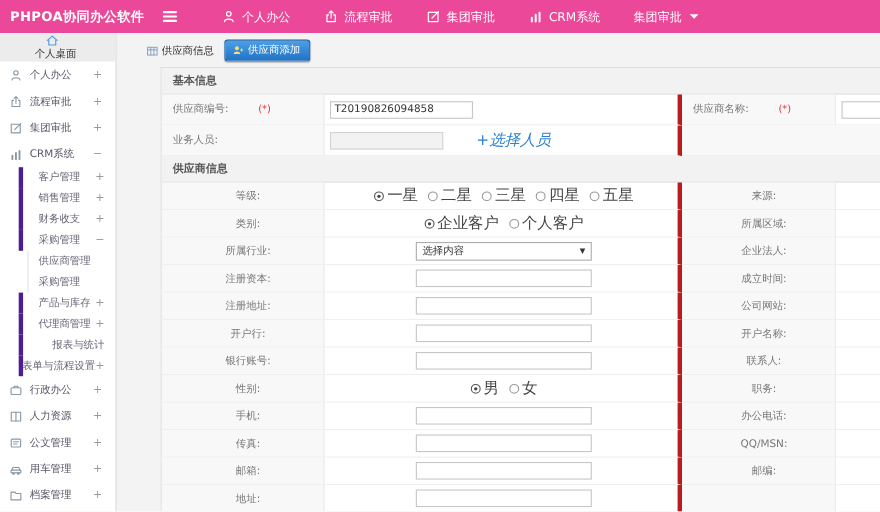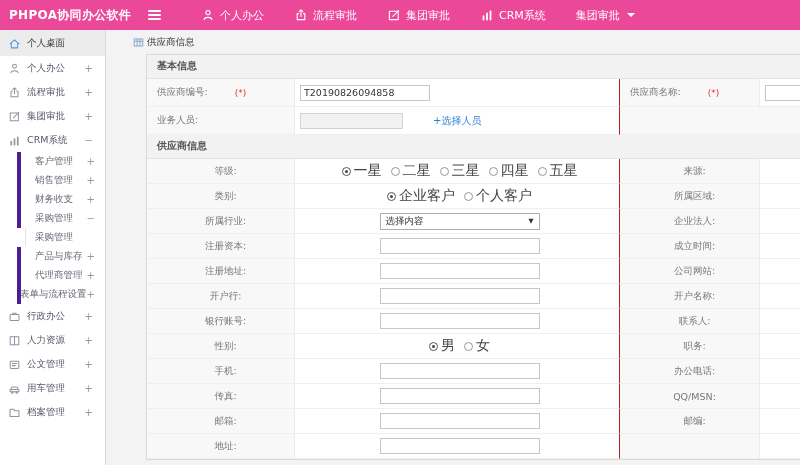--- a/index.html
+++ b/index.html
@@ -16,48 +16,48 @@
   .caret { width:0; height:0; border-left:4px solid transparent; border-right:4px solid transparent; border-top:4px solid #fff; margin-left:2px; }
 
   
   .layout { display:flex; height:435px; }
   .sidebar { width:106px; background:#fff; border-right:1px solid #d8d8d8; flex-shrink:0; overflow:hidden; padding-top:0; }
   .main { flex:1; overflow:hidden; }
 
   
   .sb-item { display:flex; align-items:center; height:24px; padding:0 12px 0 8px; font-size:9.5px; color:#556; cursor:pointer; white-space:nowrap; }
   .sb-item .icn { display:flex; margin-right:6px; color:#8a97a3; }
-  .sb-item.active { background:#ececec; height:26px; color:#333; }
+  .sb-item.active { background:#ececec; height:26px; color:#333;flex-direction:column; }
   .sb-item.active .icn { color:#4d9ae8; }
   .sb-item .expand { margin-left:auto; color:#999; font-size:10px; }
   .sb-item.lvl1 { height:19px; margin-left:17px; border-left:4px solid #4c1d95; padding-left:14px; padding-right:10px; color:#667;justify-content:flex-end; }
   .sb-item.lvl2 { height:19px; margin-left:25px; border-left:1px solid #e3e3e3; padding-left:9px; color:#667; }
 
   
   .tabbar { display:flex; align-items:center; padding:6px 0 5px 27px; gap:9px; }
   .tab-plain { display:flex; align-items:center; gap:3px; font-size:9.5px; color:#333; cursor:pointer; }
   .tab-active { display:flex; align-items:center; gap:4px; font-size:9.5px; color:#fff;
     background:linear-gradient(#4c9fe8,#2173c4); border:1px solid #1c64ad; border-radius:3px;
     padding:2px 8px 3px 6px; box-shadow:0 1px 1px rgba(0,0,0,.2); cursor:pointer; }
 
   
   .form-panel { margin-left:40px; width:1040px; background:#fff; border:1px solid #d9d9d9; }
   .form-grid { display:grid; grid-template-columns:148px 325px 140px 1fr; }
   .row { display:contents; }
   .sec { grid-column:1/-1; background:#f2f2f2; border-bottom:1px solid #e2e2e2; font-size:10px; font-weight:bold; color:#555; padding:4px 10px 5px; }
   .cell { display:flex; align-items:center; border-bottom:1px solid #efefef; font-size:9.5px; color:#777; }
   .h28 { height:28px;gap:24px; } .h25 { height:25px;justify-content:center; }
   .lab { background:#f8f8f8; border-right:1px solid #ececec; padding-left:10px; }
-  .fld { padding-left:5px; border-right:1px solid #b91c1c; }
+  .fld { padding-left:5px; border-right:4px solid #b91c1c; }
   .fld.last { border-right:none; }
   .spancell { grid-column:3/-1; background:#f8f8f8; border-bottom:1px solid #efefef; }
   .req { color:#e53333; margin-left:3px; font-size:9px; }
   input.txt { height:16px; border:1px solid #c6c6c6; font-size:9.5px; padding:0 3px; color:#333; font-family:inherit; outline:none; background:#fff; }
   input.txt.dis { background:#f2f2f2; border-color:#d2d2d2; }
-  a.link { color:#2a7fd4; font-size:10px; margin-left:6px; text-decoration:none; }
+  a.link { color:#2a7fd4; font-size:14px; margin-left:6px; text-decoration:none;font-style:italic; }
   .selectbox { height:17px; border:1px solid #adadad; background:#fff; display:flex; align-items:center; justify-content:space-between; padding:0 5px; font-size:9.5px; color:#333; cursor:pointer; }
   .selectbox .sarrow { font-size:6.5px; color:#333; margin-left:6px; }
   .radios { display:flex; align-items:center; gap:9px; }
   .ropt { display:flex; align-items:center; gap:3px; font-size:14px; color:#444; cursor:pointer; }
   .rdot { width:9px; height:9px; border:1px solid #999; border-radius:50%; background:#fefefe; position:relative; flex-shrink:0; }
   .rdot.on { border-color:#555; }
   .rdot.on::after { content:""; position:absolute; left:2px; top:2px; right:2px; bottom:2px; background:#444; border-radius:50%; }
   .icn svg { display:block; }
 </style>
 </head>
@@ -170,29 +170,35 @@
       </div>
       <div class="sb-item lvl1">
         <span>财务收支</span>
         <span class="expand">+</span>
       </div>
       <div class="sb-item lvl1">
         <span>采购管理</span>
         <span class="expand">−</span>
       </div>
       <div class="sb-item lvl2">
+        <span>供应商管理</span>
+      </div>
+      <div class="sb-item lvl2">
         <span>采购管理</span>
       </div>
       <div class="sb-item lvl1">
         <span>产品与库存</span>
         <span class="expand">+</span>
       </div>
       <div class="sb-item lvl1">
         <span>代理商管理</span>
         <span class="expand">+</span>
+      </div>
+      <div class="sb-item lvl1">
+        <span>报表与统计</span>
       </div>
       <div class="sb-item lvl1">
         <span>表单与流程设置</span>
         <span class="expand">+</span>
       </div>
       <div class="sb-item">
         <span class="icn">
           <svg viewBox="0 0 14 14" width="13" height="13" fill="none" stroke="currentColor" stroke-width="1.1" stroke-linecap="round" stroke-linejoin="round">
             <rect x="2.2" y="4.8" width="9.6" height="6.6" rx="1"></rect>
             <path d="M5.2 4.8V3.4h3.6v1.4"></path>
@@ -247,20 +253,30 @@
     <div class="tabbar" id="tabbar">
         <div class="tab-plain">
           <span class="icn">
             <svg viewBox="0 0 14 14" width="11" height="11" fill="none" stroke="#7aa0c4" stroke-width="1.1">
               <rect x="1.5" y="2.5" width="11" height="9"></rect>
               <path d="M1.5 5.5h11M5.2 2.5v9M8.8 2.5v9"></path>
             </svg>
           </span>
           <span>供应商信息</span>
         </div>
+        <div class="tab-active">
+          <span class="icn">
+            <svg viewBox="0 0 14 14" width="11" height="11">
+              <circle cx="5.6" cy="4.8" r="2.3" fill="#ffd977"></circle>
+              <path d="M1.8 11.6c0-3.8 7.6-3.8 7.6 0z" fill="#ffd977"></path>
+              <path d="M9.2 7h3.6M11 5.2v3.6" stroke="#bfe08f" stroke-width="1.3"></path>
+            </svg>
+          </span>
+          <span>供应商添加</span>
+        </div>
       </div>
     <div class="form-panel">
       <div class="form-grid" id="formgrid">
           <div class="sec">基本信息</div>
           <div class="row"><div class="cell lab h28">
               <span>供应商编号:</span>
               <span class="req">(*)</span>
             </div><div class="cell fld h28">
               <input class="txt" type="text" value="T20190826094858" style="width: 130px;">
             </div><div class="cell lab h28">

